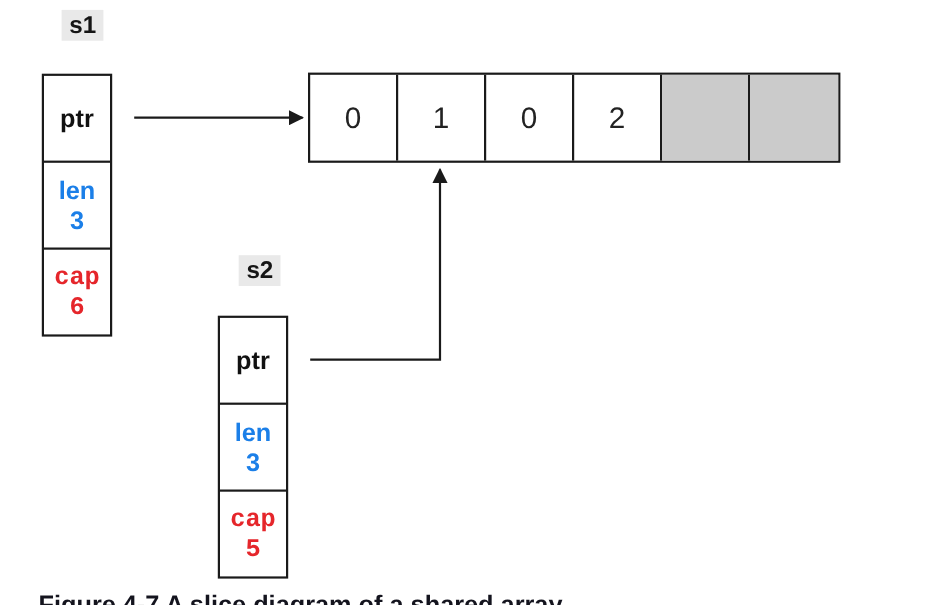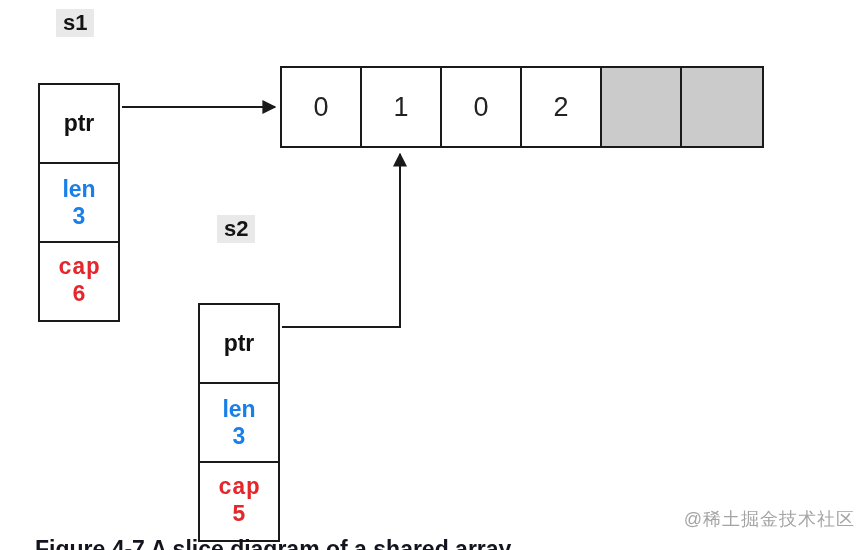--- a/index.html
+++ b/index.html
@@ -22,25 +22,24 @@
     position:absolute;
     background:var(--label-bg);
     color:#151515;
     font-weight:bold;
     font-size:22px;
     padding:3px 7px;
     line-height:1;
   }
   .struct{
     position:absolute;
-    width:82px;
+    width:64px;
     border:2px solid var(--border);
     box-sizing:border-box;
     background:#ffffff;
-    margin-top:16px;
   }
   .cell{
     height:77px;
     display:flex;
     flex-direction:column;
     align-items:center;
     justify-content:center;
     line-height:1.15;
   }
   .cell + .cell{border-top:2px solid var(--border);}
@@ -101,21 +100,21 @@
     <div class="cell">
       <span class="fname len-t">len</span>
       <span class="fval len-t">3</span>
     </div>
     <div class="cell">
       <span class="fname cap-t">cap</span>
       <span class="fval cap-t">6</span>
     </div>
   </div>
 
-  <div class="struct-label" style="left:217px;top:215px;">s2</div>
+  <div class="struct-label" style="left:217px;top:232px;">s2</div>
 
   <div class="struct" style="left:198px;top:287px;">
     <div class="cell">
       <span class="fname">ptr</span>
     </div>
     <div class="cell">
       <span class="fname len-t">len</span>
       <span class="fval len-t">3</span>
     </div>
     <div class="cell">
@@ -138,15 +137,14 @@
       <marker id="ah" viewBox="0 0 10 10" refX="9" refY="5" markerWidth="14" markerHeight="14" markerUnits="userSpaceOnUse" orient="auto">
         <path d="M0,0 L10,5 L0,10 z" fill="#1a1a1a"></path>
       </marker>
     </defs>
     <line x1="122" y1="107" x2="275" y2="107" stroke="#1a1a1a" stroke-width="2" marker-end="url(#ah)"></line>
     <polyline points="282,327 400,327 400,154" fill="none" stroke="#1a1a1a" stroke-width="2" marker-end="url(#ah)"></polyline>
   </svg>
 
   <div class="caption">Figure 4-7 A slice diagram of a shared array</div>
 
-  <div class="wm wm2">@稀土掘金技术社区</div>
 
 </div>
 
 </body></html>

